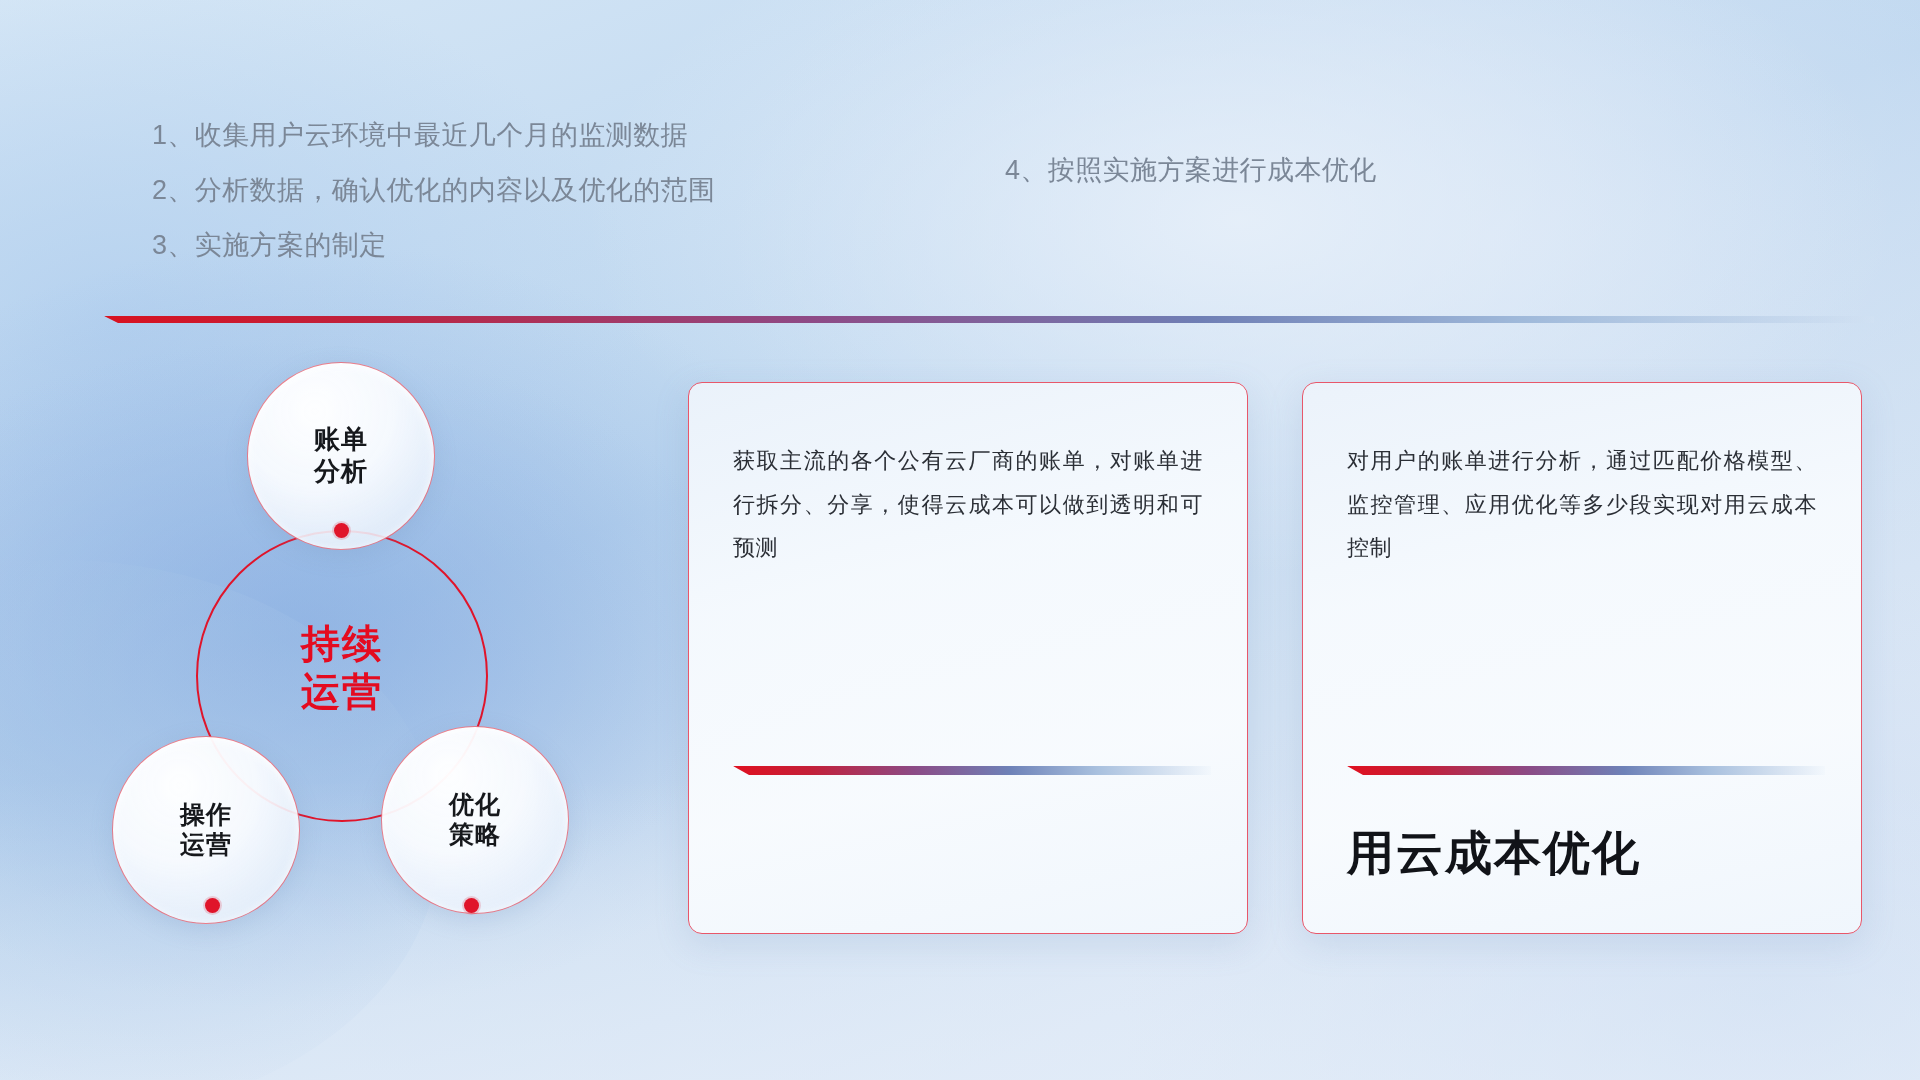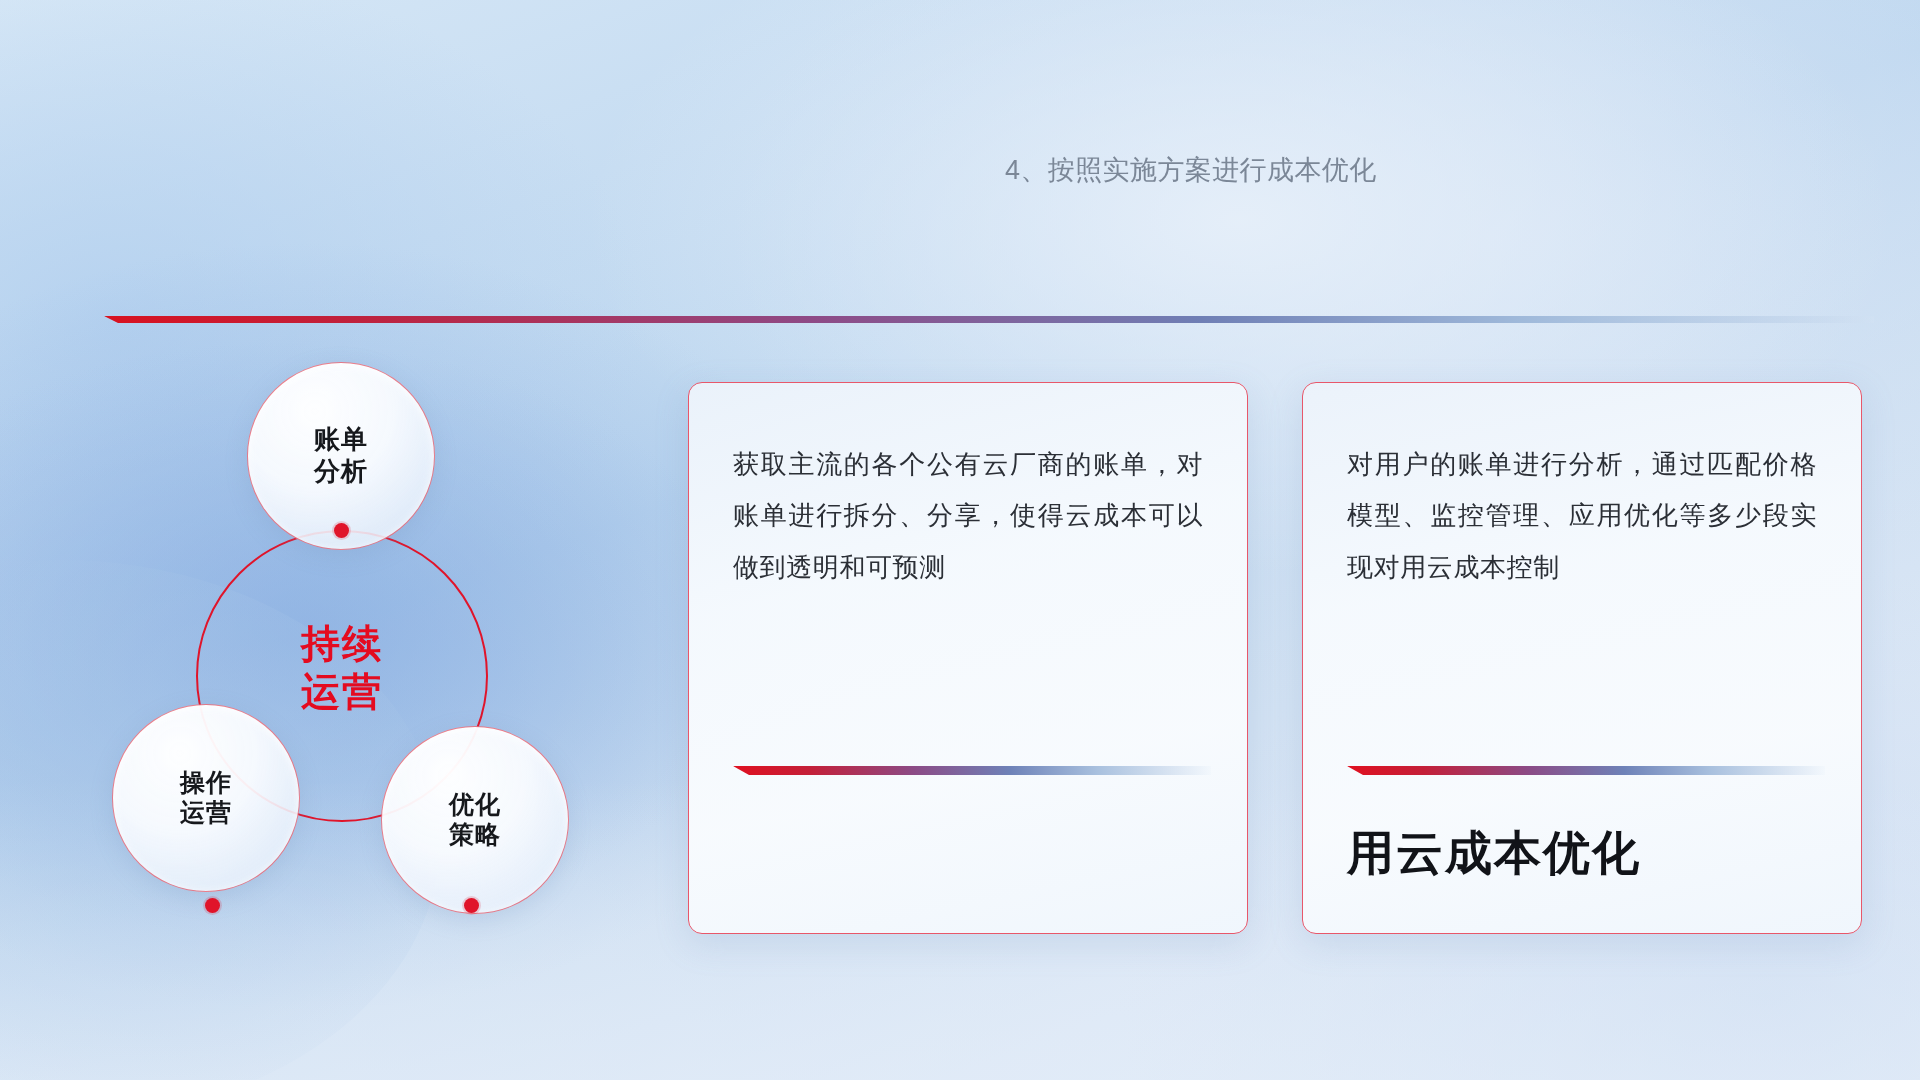--- a/index.html
+++ b/index.html
@@ -127,21 +127,21 @@
     font-family: Liberation Serif, serif;
   }
   .bubble-top {
     left: 151px;
     top: 10px;
     width: 188px;
     height: 188px;
   }
   .bubble-left {
     left: 16px;
-    top: 352px;
+    top: 384px;
     width: 188px;
     height: 188px;
     font-size: 25px;
   }
   .bubble-right {
     left: 285px;
     top: 374px;
     width: 188px;
     height: 188px;
     font-size: 25px;
@@ -186,21 +186,21 @@
     background:
       linear-gradient(168deg, rgba(236,243,251,0.96) 0%, rgba(246,250,254,0.97) 35%, rgba(248,251,254,0.98) 68%, rgba(241,247,253,0.96) 100%);
     box-shadow: 0 10px 34px rgba(110,145,190,0.18);
     padding: 56px 44px 0 44px;
   }
   .card.one { left: 688px; }
   .card.two { left: 1302px; }
 
   .card-body {
     color: #2b2f36;
-    font-size: 26px;
+    font-size: 22px;
     line-height: 1.98;
     letter-spacing: 0.6px;
     text-align: justify;
     text-justify: inter-ideograph;
   }
 
   .card-divider {
     position: absolute;
     left: 44px;
     bottom: 158px;
@@ -223,20 +223,25 @@
 </style>
 </head>
 <body>
 
 <div class="stage">
   <div class="bg-wash-a"></div>
   <div class="bg-wash-b"></div>
   <div class="bg-wash-c"></div>
   <div class="bg-blob-left"></div>
 
+  <div class="list-col left">
+    <div class="list-item">1、收集用户云环境中最近几个月的监测数据</div>
+    <div class="list-item">2、分析数据，确认优化的内容以及优化的范围</div>
+    <div class="list-item">3、实施方案的制定</div>
+  </div>
 
   <div class="list-col right">
     <div class="list-item">4、按照实施方案进行成本优化</div>
   </div>
 
   <div class="top-rule"></div>
 
   <div class="diagram">
     <div class="ring ring-main"></div>
 

